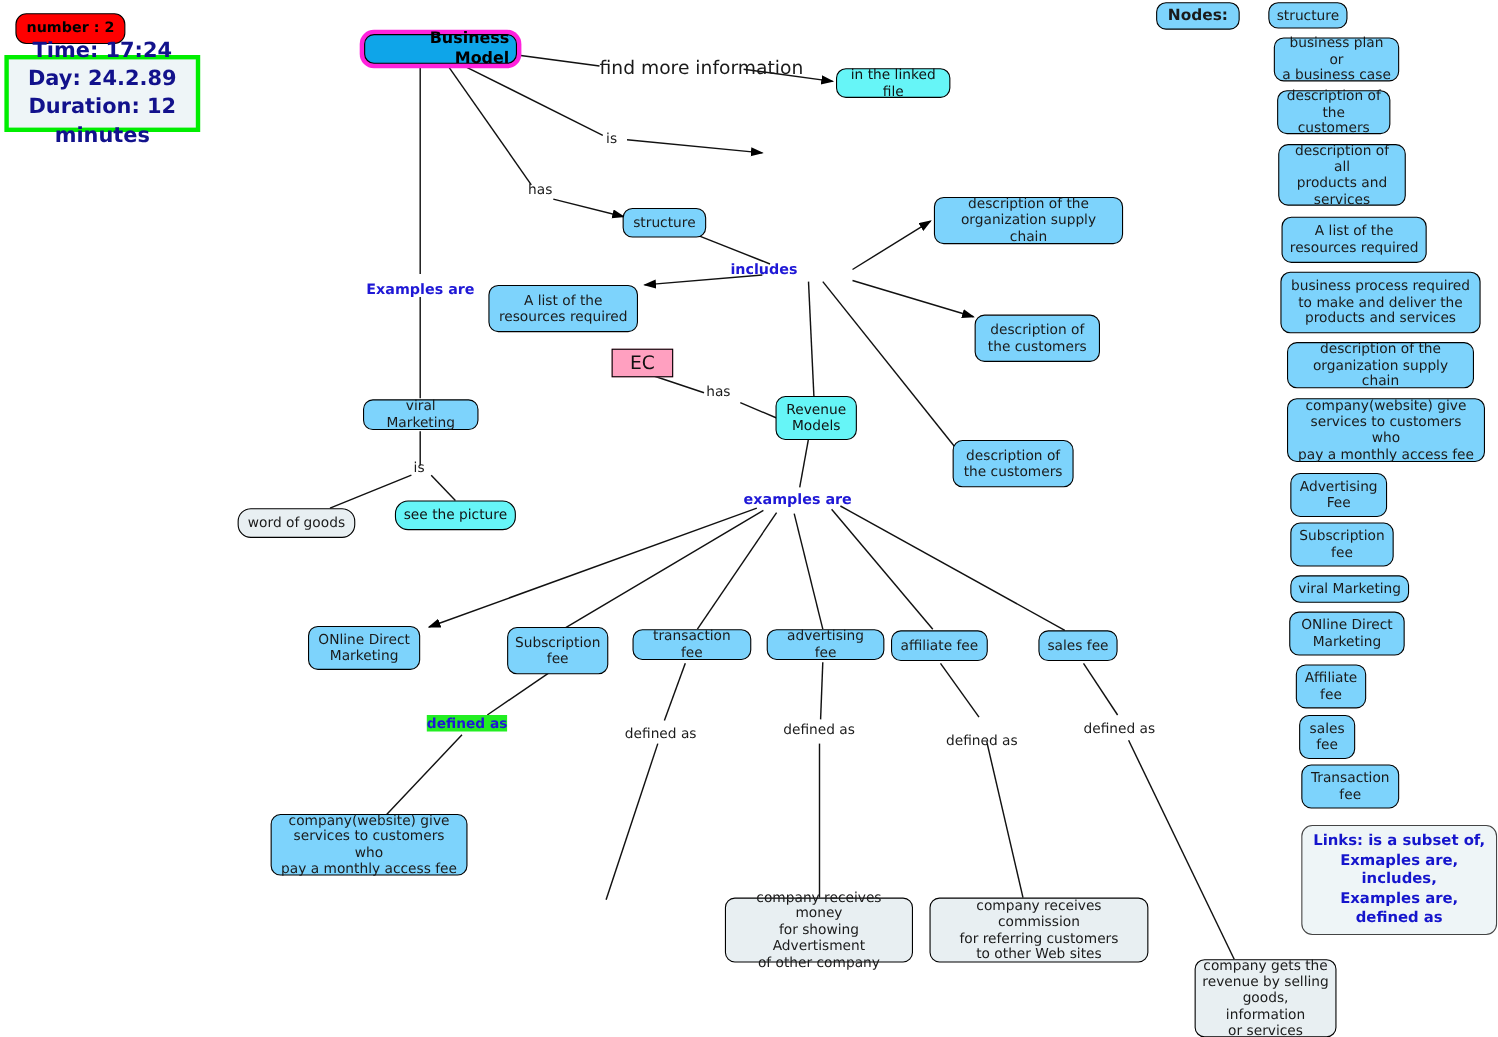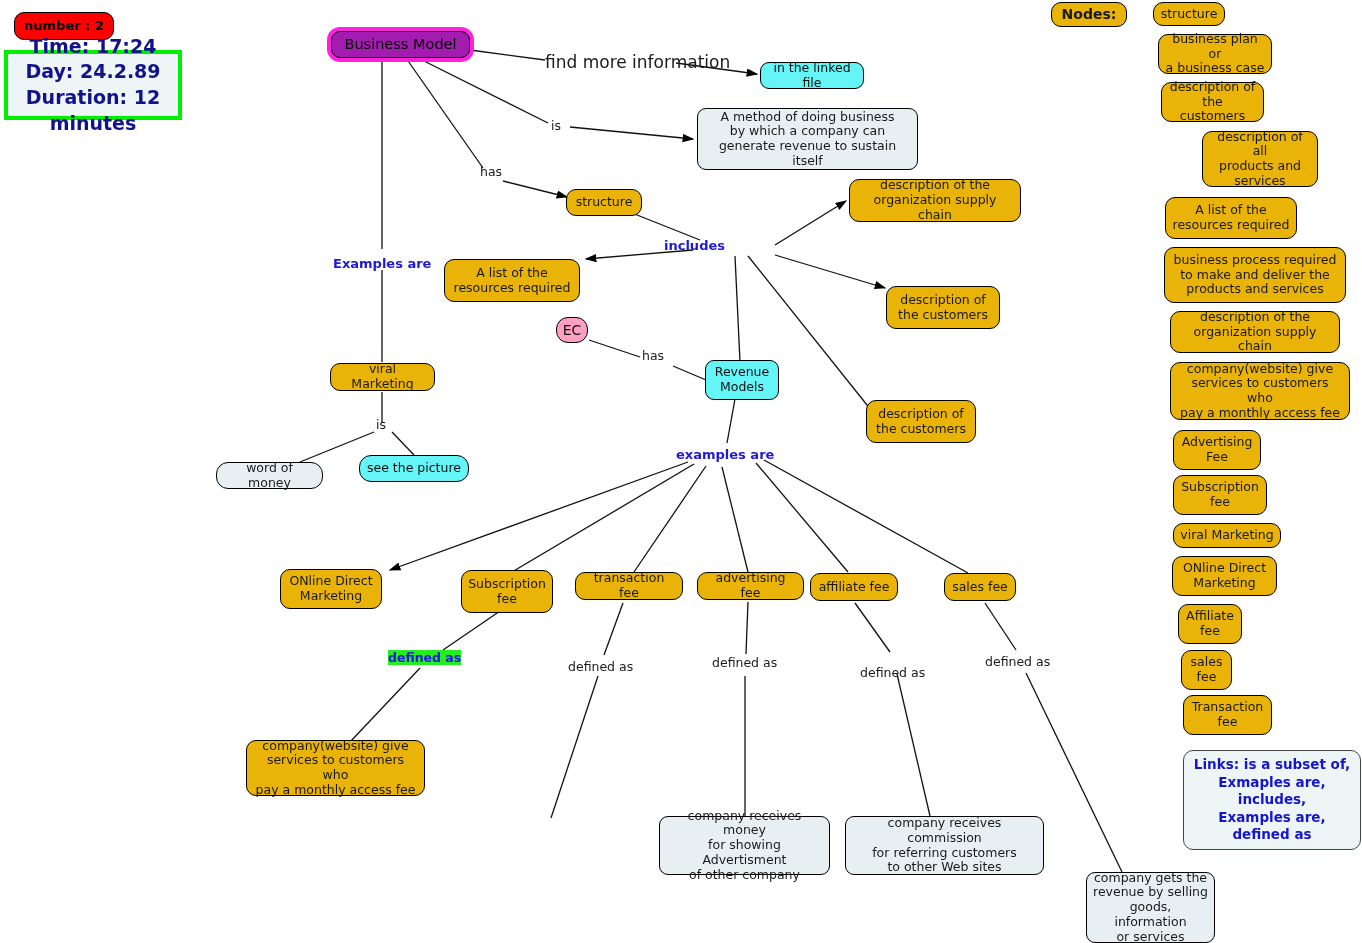--- a/index.html
+++ b/index.html
@@ -28,22 +28,22 @@
     justify-content: center;
     text-align: center;
     border: 1.4px solid #000000;
     border-radius: 9px;
     line-height: 1.18;
     white-space: pre-line;
     padding: 2px 6px;
     z-index: 5;
   }
   
-  .n-orange   { background: #eab308; color: #1a1a1a; border-radius: 10px; }
-  .n-darkorange { background: #a21caf; color: #000000; font-weight: normal; }
+  .n-orange   { background: #7dd3fc; color: #1a1a1a; }
+  .n-darkorange { background: #0ea5e9; color: #000000; font-weight: bold; text-align: right; }
   .n-cyan     { background: #66f5f7; color: #111111; }
   .n-grey     { background: #e8eff2; color: #1a1a1a; }
   .n-pink     { background: #ffa0c0; color: #111111; }
   .n-red      { background: #ff0000; color: #000000; font-weight: bold; }
 
   .glow-magenta {
     box-shadow: 0 0 0 4px #ff22dd;
   }
 
   
@@ -161,23 +161,20 @@
 Duration: 12 minutes</div>
 
   <div class="node n-darkorange glow-magenta" style="left:331px; top:31px; width:139px; height:27px; font-size:14.5px;">Business Model</div>
 
   <div class="rel" style="left:545px; top:52px; font-size:17px;">find more information</div>
 
   <div class="node n-cyan" style="left:760px; top:62px; width:104px; height:27px; font-size:12.5px;">in the linked file</div>
 
   <div class="rel" style="left:551px; top:118px; font-size:12.5px;">is</div>
 
-  <div class="node n-grey" style="left:697px; top:108px; width:221px; height:62px; font-size:12.5px;">A method of doing business
-by which a company can
-generate revenue to sustain itself</div>
 
   <div class="rel" style="left:480px; top:164px; font-size:12.5px;">has</div>
 
   <div class="node n-orange" style="left:566px; top:189px; width:76px; height:27px; font-size:12.5px;">structure</div>
 
   <div class="node n-orange" style="left:849px; top:179px; width:172px; height:43px; font-size:12.5px;">description of the
 organization supply chain</div>
 
   <div class="rel rel-blue" style="left:664px; top:238px; font-size:13px;">includes</div>
 
@@ -185,32 +182,32 @@
 resources required</div>
 
   <div class="node n-orange" style="left:886px; top:286px; width:114px; height:43px; font-size:12.5px;">description of
 the customers</div>
 
   <div class="node n-orange" style="left:866px; top:400px; width:110px; height:43px; font-size:12.5px;">description of
 the customers</div>
 
   <div class="rel rel-blue" style="left:333px; top:256px; font-size:13px;">Examples are</div>
 
-  <div class="node n-pink" style="left:556px; top:317px; width:32px; height:26px; font-size:14px; border-radius:12px;">EC</div>
+  <div class="node n-pink" style="left:556px; top:317px; width:56px; height:26px; font-size:17px; border-radius:0;">EC</div>
 
   <div class="rel" style="left:642px; top:348px; font-size:12.5px;">has</div>
 
   <div class="node n-cyan" style="left:705px; top:360px; width:74px; height:40px; font-size:12.5px;">Revenue
 Models</div>
 
   <div class="node n-orange" style="left:330px; top:363px; width:105px; height:28px; font-size:12.5px;">viral Marketing</div>
 
   <div class="rel" style="left:376px; top:417px; font-size:12.5px;">is</div>
 
-  <div class="node n-grey" style="left:216px; top:462px; width:107px; height:27px; font-size:12.5px; border-radius:12px;">word of money</div>
+  <div class="node n-grey" style="left:216px; top:462px; width:107px; height:27px; font-size:12.5px; border-radius:12px;">word of goods</div>
 
   <div class="node n-cyan" style="left:359px; top:455px; width:110px; height:27px; font-size:12.5px; border-radius:12px;">see the picture</div>
 
   <div class="rel rel-blue" style="left:676px; top:447px; font-size:13px;">examples are</div>
 
   <div class="node n-orange" style="left:280px; top:569px; width:102px; height:40px; font-size:12.5px;">ONline Direct
 Marketing</div>
 
   <div class="node n-orange" style="left:461px; top:570px; width:92px; height:43px; font-size:12.5px;">Subscription
 fee</div>
@@ -252,21 +249,21 @@
 to other Web sites</div>
 
   <div class="node n-orange" style="left:1051px; top:2px; width:76px; height:25px; font-size:14px; font-weight:bold;">Nodes:</div>
 
   <div id="nodes-list">
     <div class="node n-orange" style="left:1153px; top:2px; width:72px; height:24px; font-size:12.5px;">structure</div>
     <div class="node n-orange" style="left:1158px; top:34px; width:114px; height:40px; font-size:12.5px;">business plan or
 a business case</div>
     <div class="node n-orange" style="left:1161px; top:82px; width:103px; height:40px; font-size:12.5px;">description of
 the customers</div>
-    <div class="node n-orange" style="left:1162px; top:131px; width:116px; height:56px; font-size:12.5px;margin-left:40px;">description of all
+    <div class="node n-orange" style="left:1162px; top:131px; width:116px; height:56px; font-size:12.5px;">description of all
 products and
 services</div>
     <div class="node n-orange" style="left:1165px; top:197px; width:132px; height:42px; font-size:12.5px;">A list of the
 resources required</div>
     <div class="node n-orange" style="left:1164px; top:247px; width:182px; height:56px; font-size:12.5px;">business process required
 to make and deliver the
 products and services</div>
     <div class="node n-orange" style="left:1170px; top:311px; width:170px; height:42px; font-size:12.5px;">description of the
 organization supply chain</div>
     <div class="node n-orange" style="left:1170px; top:362px; width:180px; height:58px; font-size:12.5px;">company(website) give

